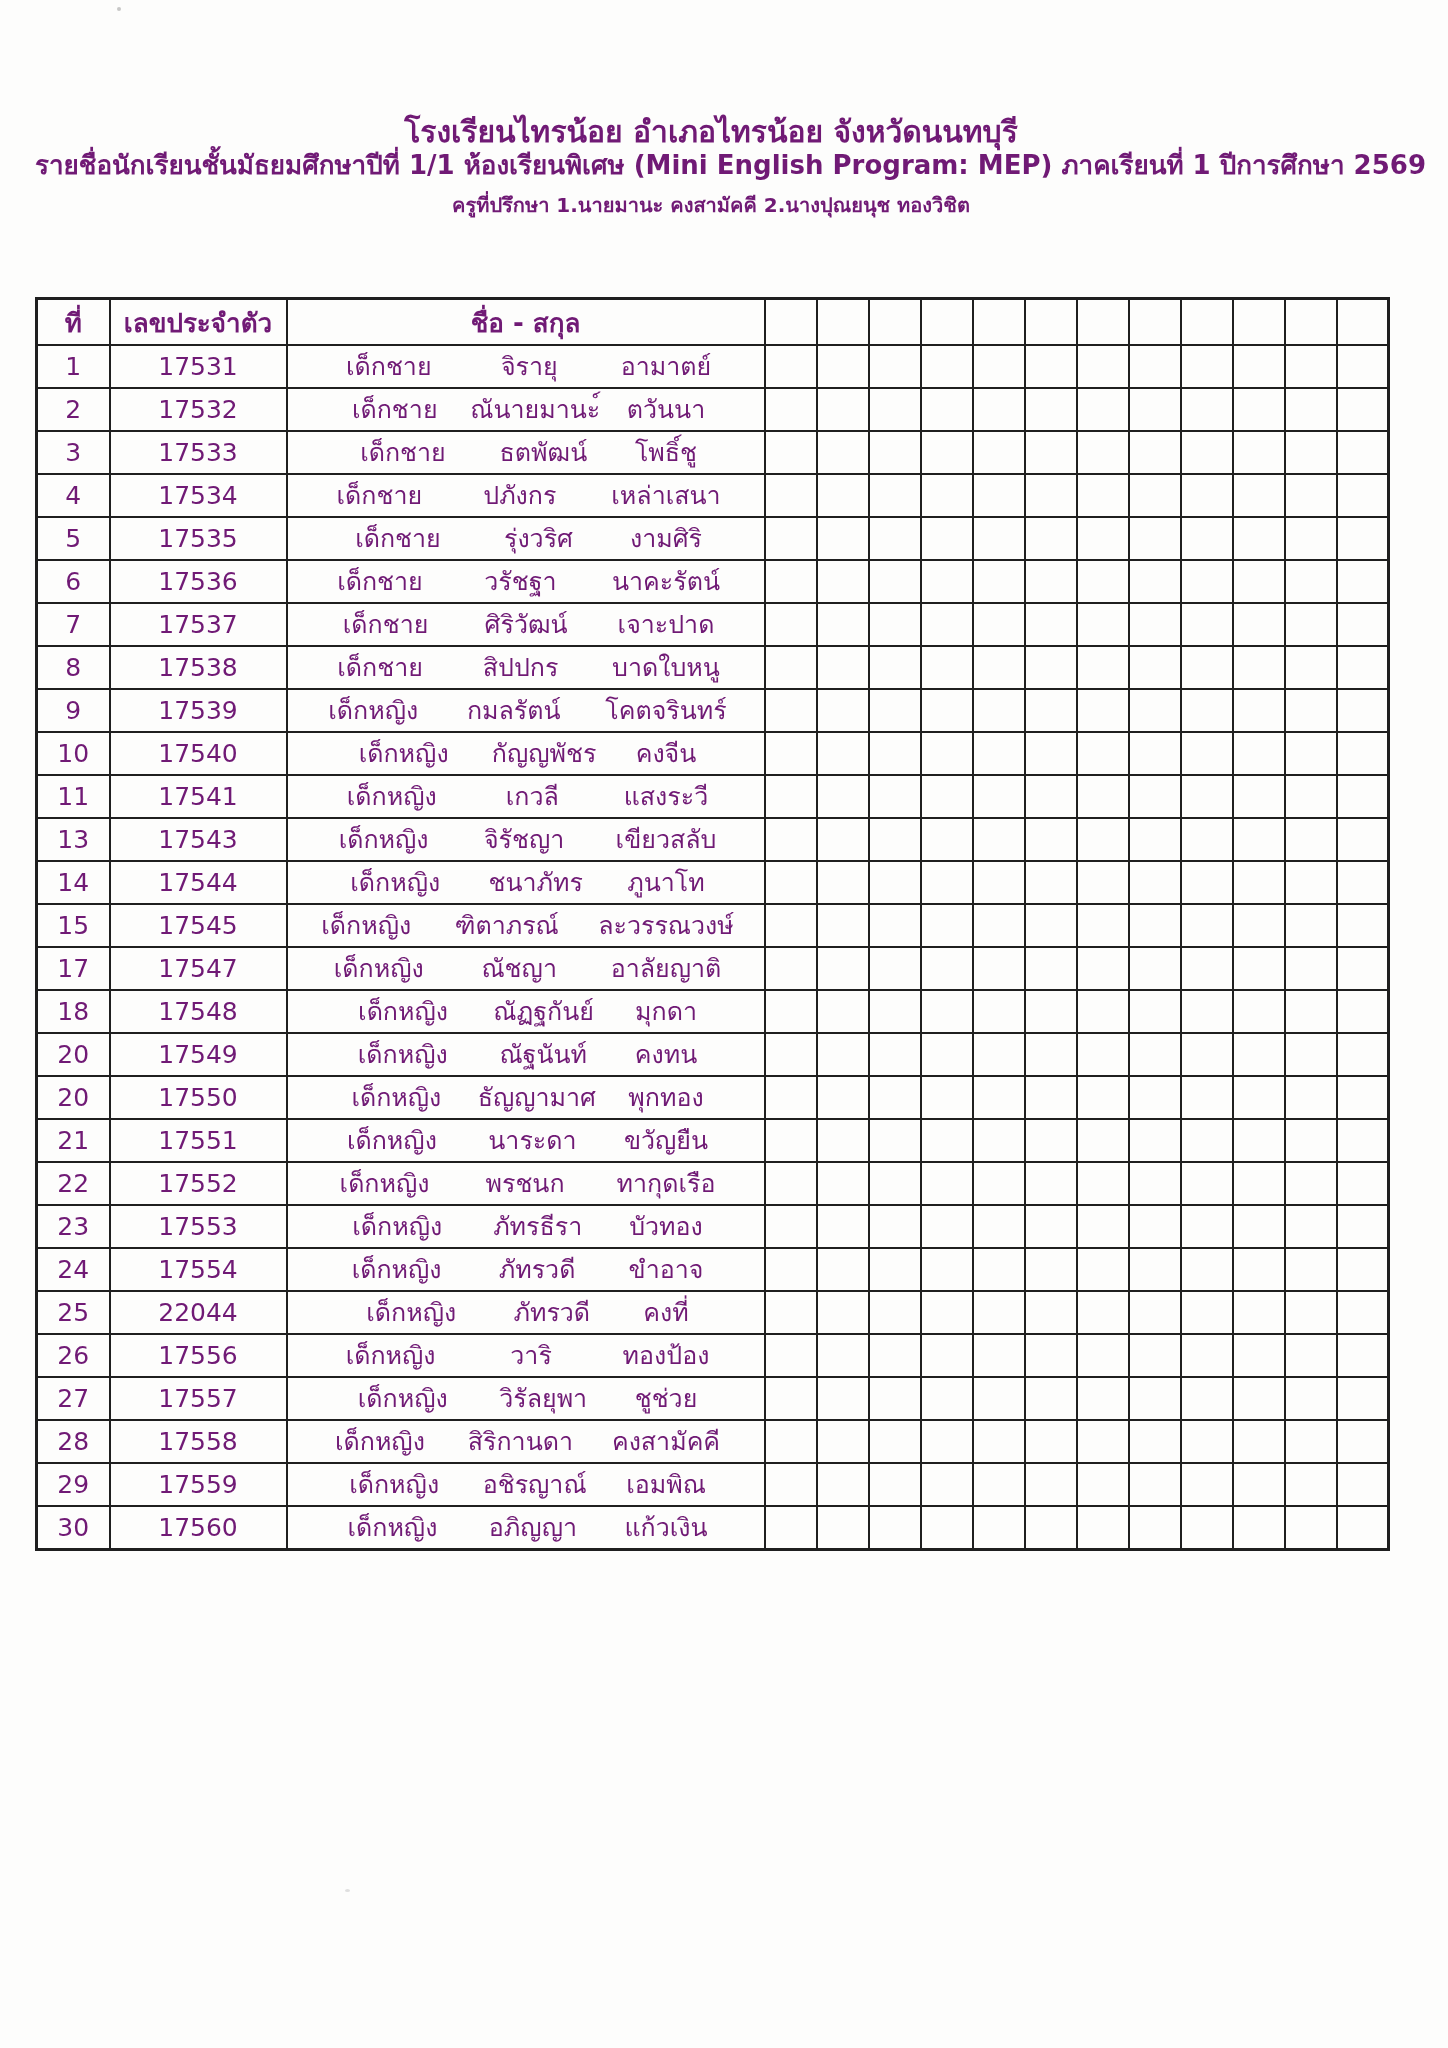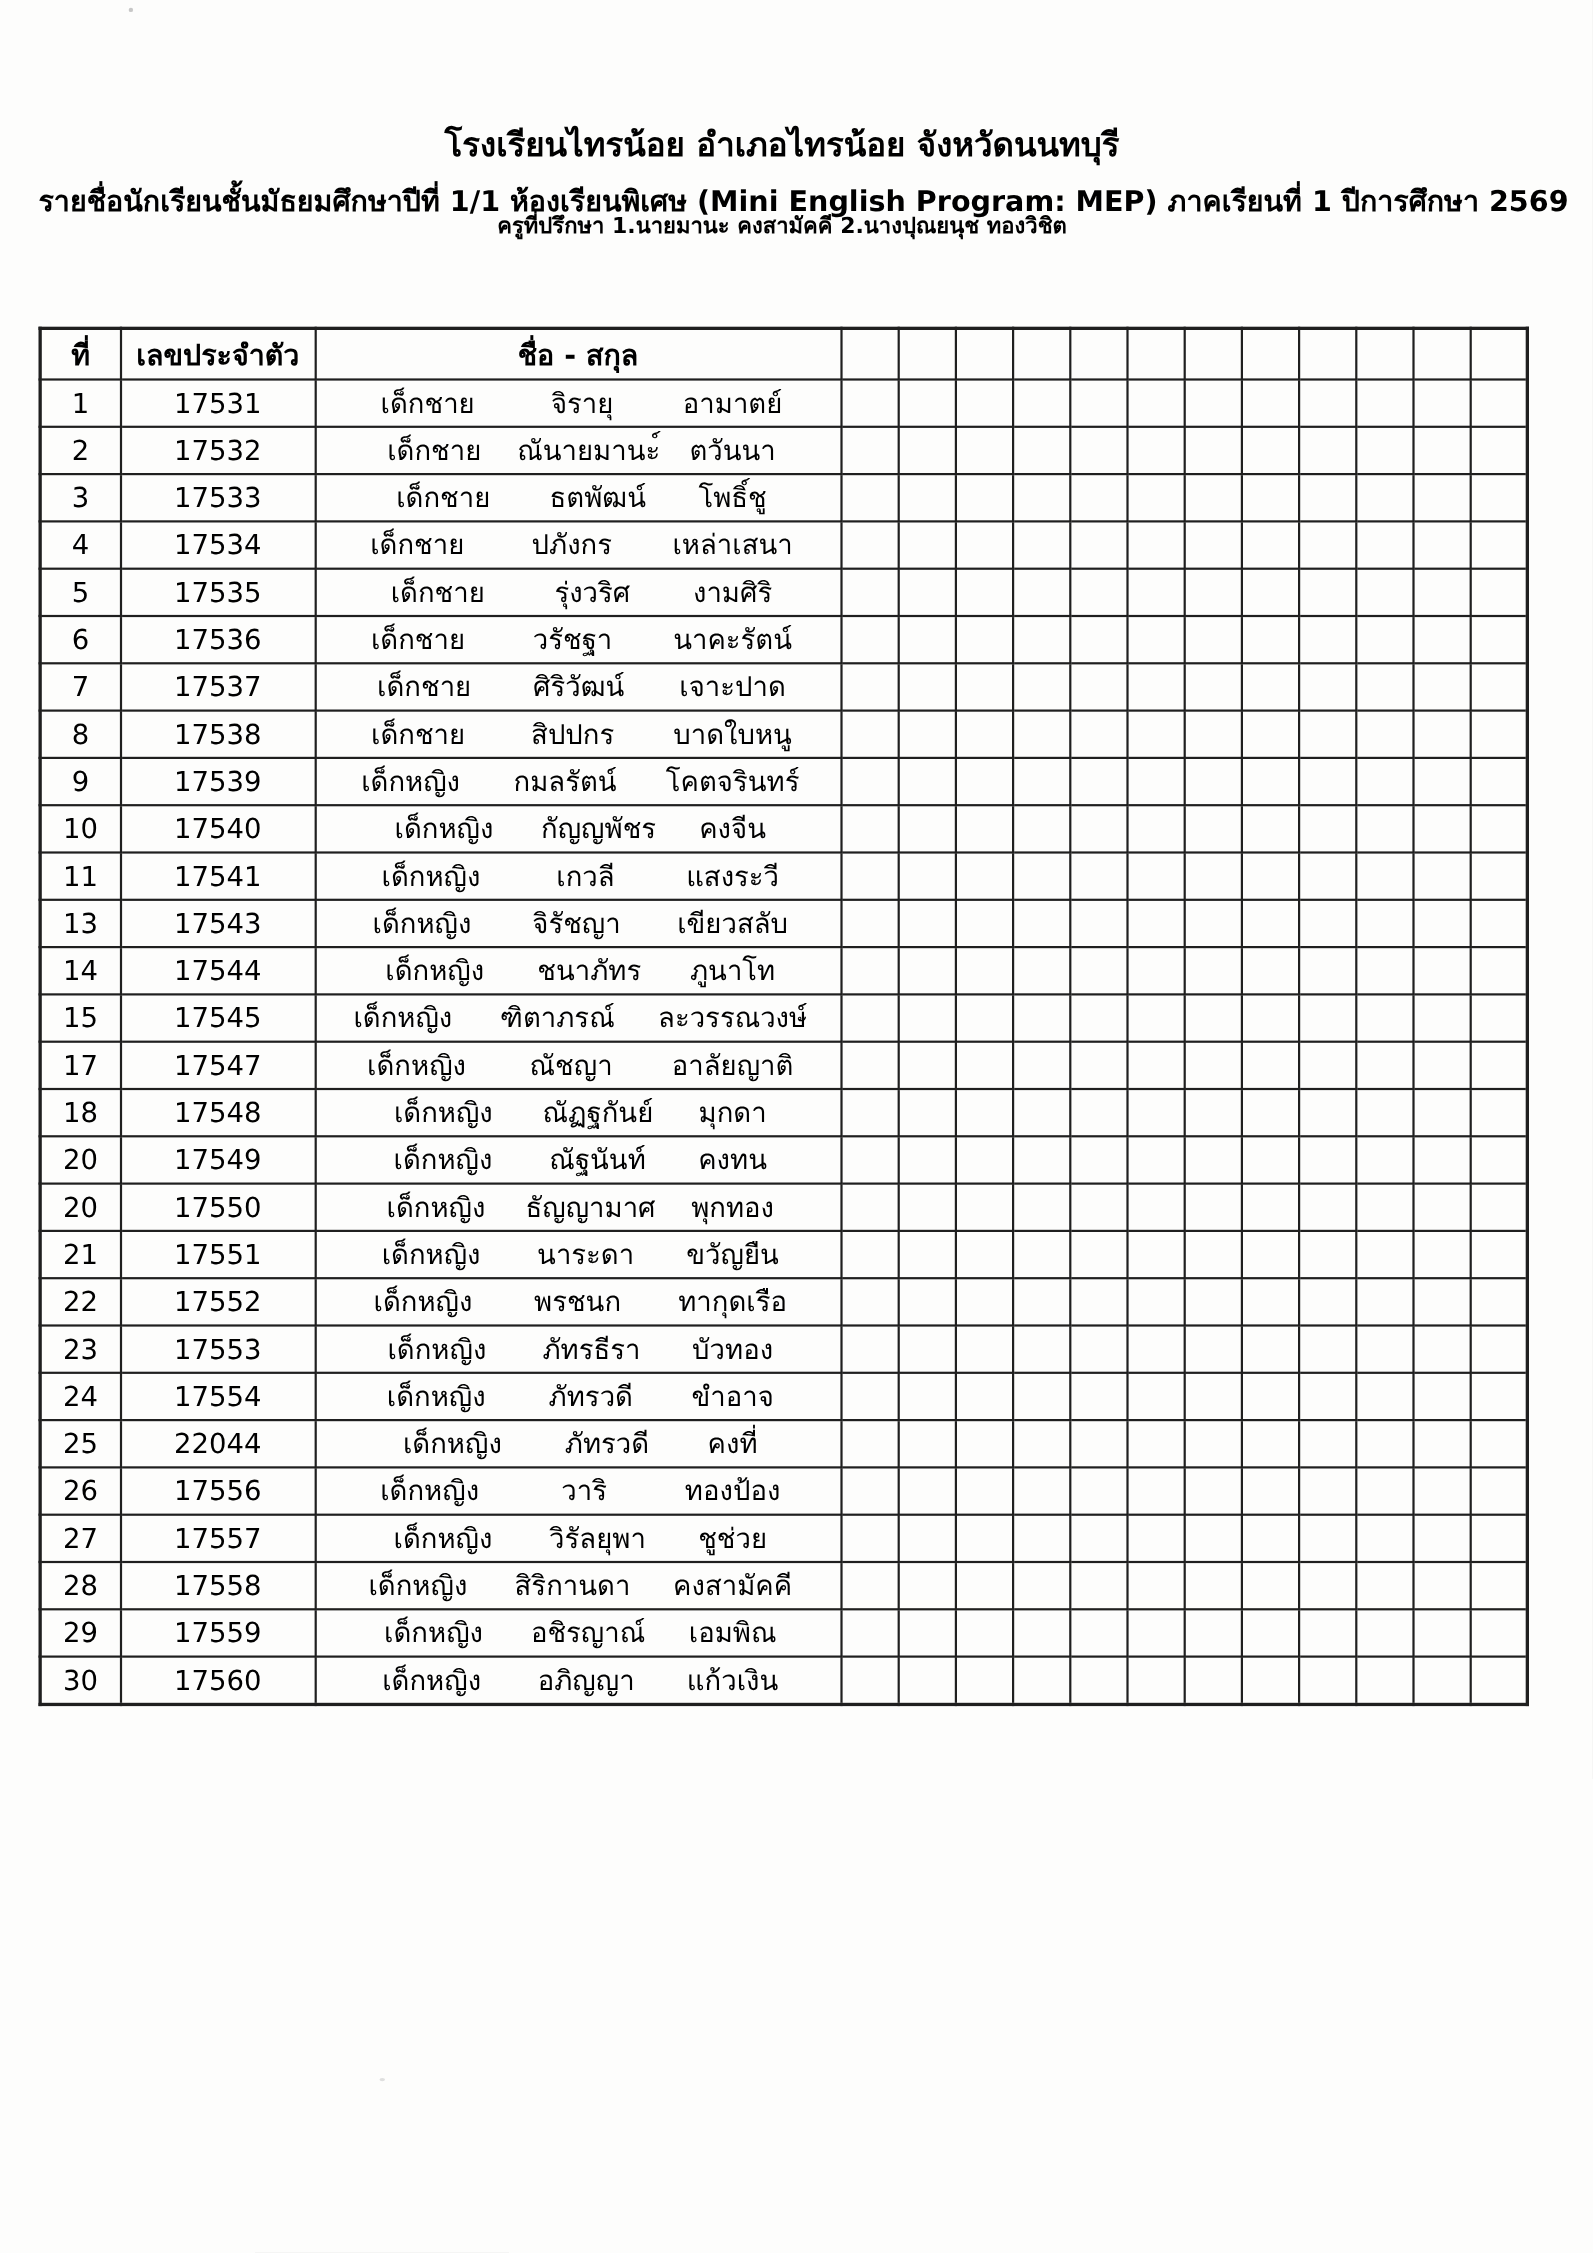--- a/index.html
+++ b/index.html
@@ -7,32 +7,32 @@
     padding: 0;
     background: #e8e8e8;
   }
   .sheet {
     position: relative;
     width: 1448px;
     height: 2048px;
     margin: 0 auto;
     background: #fdfdfc;
     font-family: "DejaVu Sans", "Liberation Sans", sans-serif;
-    color: #000000;
+    color: #701a75;
     overflow: hidden;
   }
   .doc-head {
     position: absolute;
     left: 35px;
     width: 1352px;
     text-align: center;
     white-space: nowrap;
   }
   .doc-title    { top: 108px; font-size: 30px; font-weight: bold; }
-  .doc-subtitle { top: 162px; font-size: 26px; font-weight: bold; }
+  .doc-subtitle { top: 144px; font-size: 26px; font-weight: bold; }
   .doc-advisors { top: 189px; font-size: 20px; font-weight: bold; }
 
   table.roster {
     position: absolute;
     left: 35px;
     top: 297px;
     width: 1352px;
     border-collapse: collapse;
     table-layout: fixed;
     border: 3px solid #1f1f1f;

